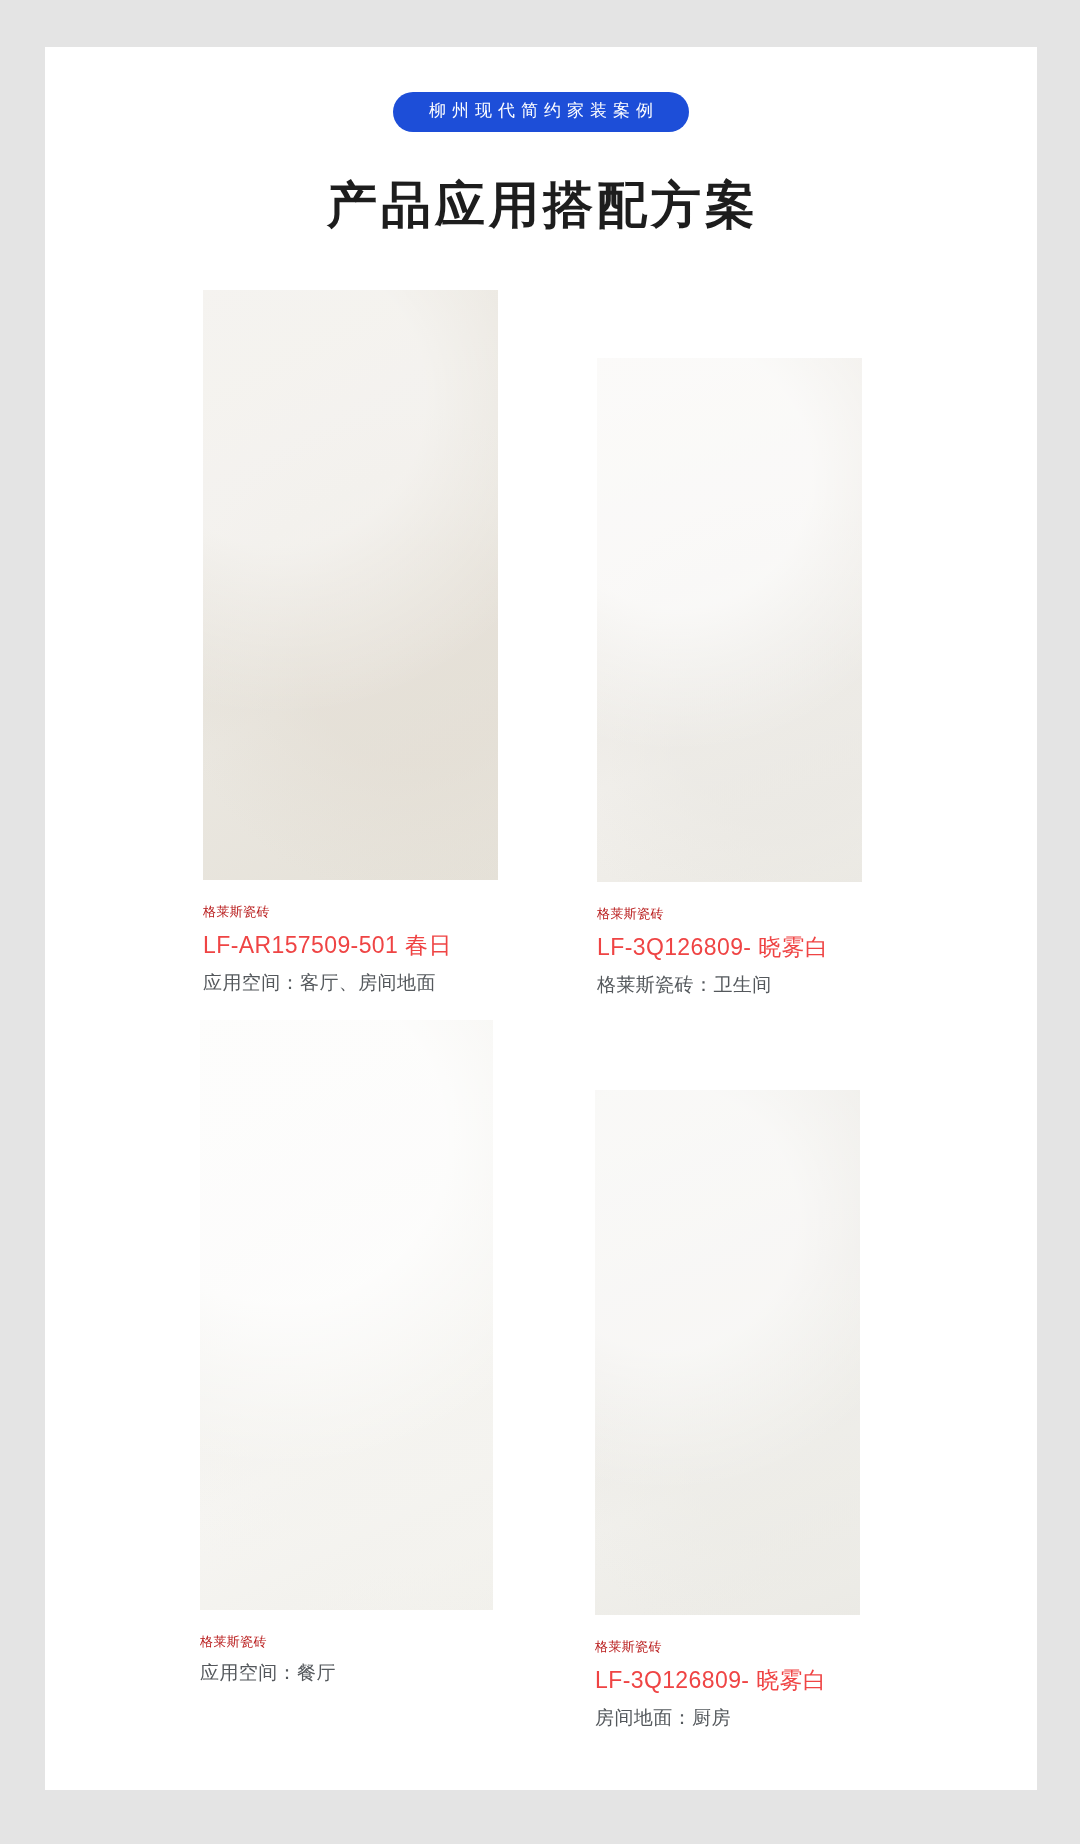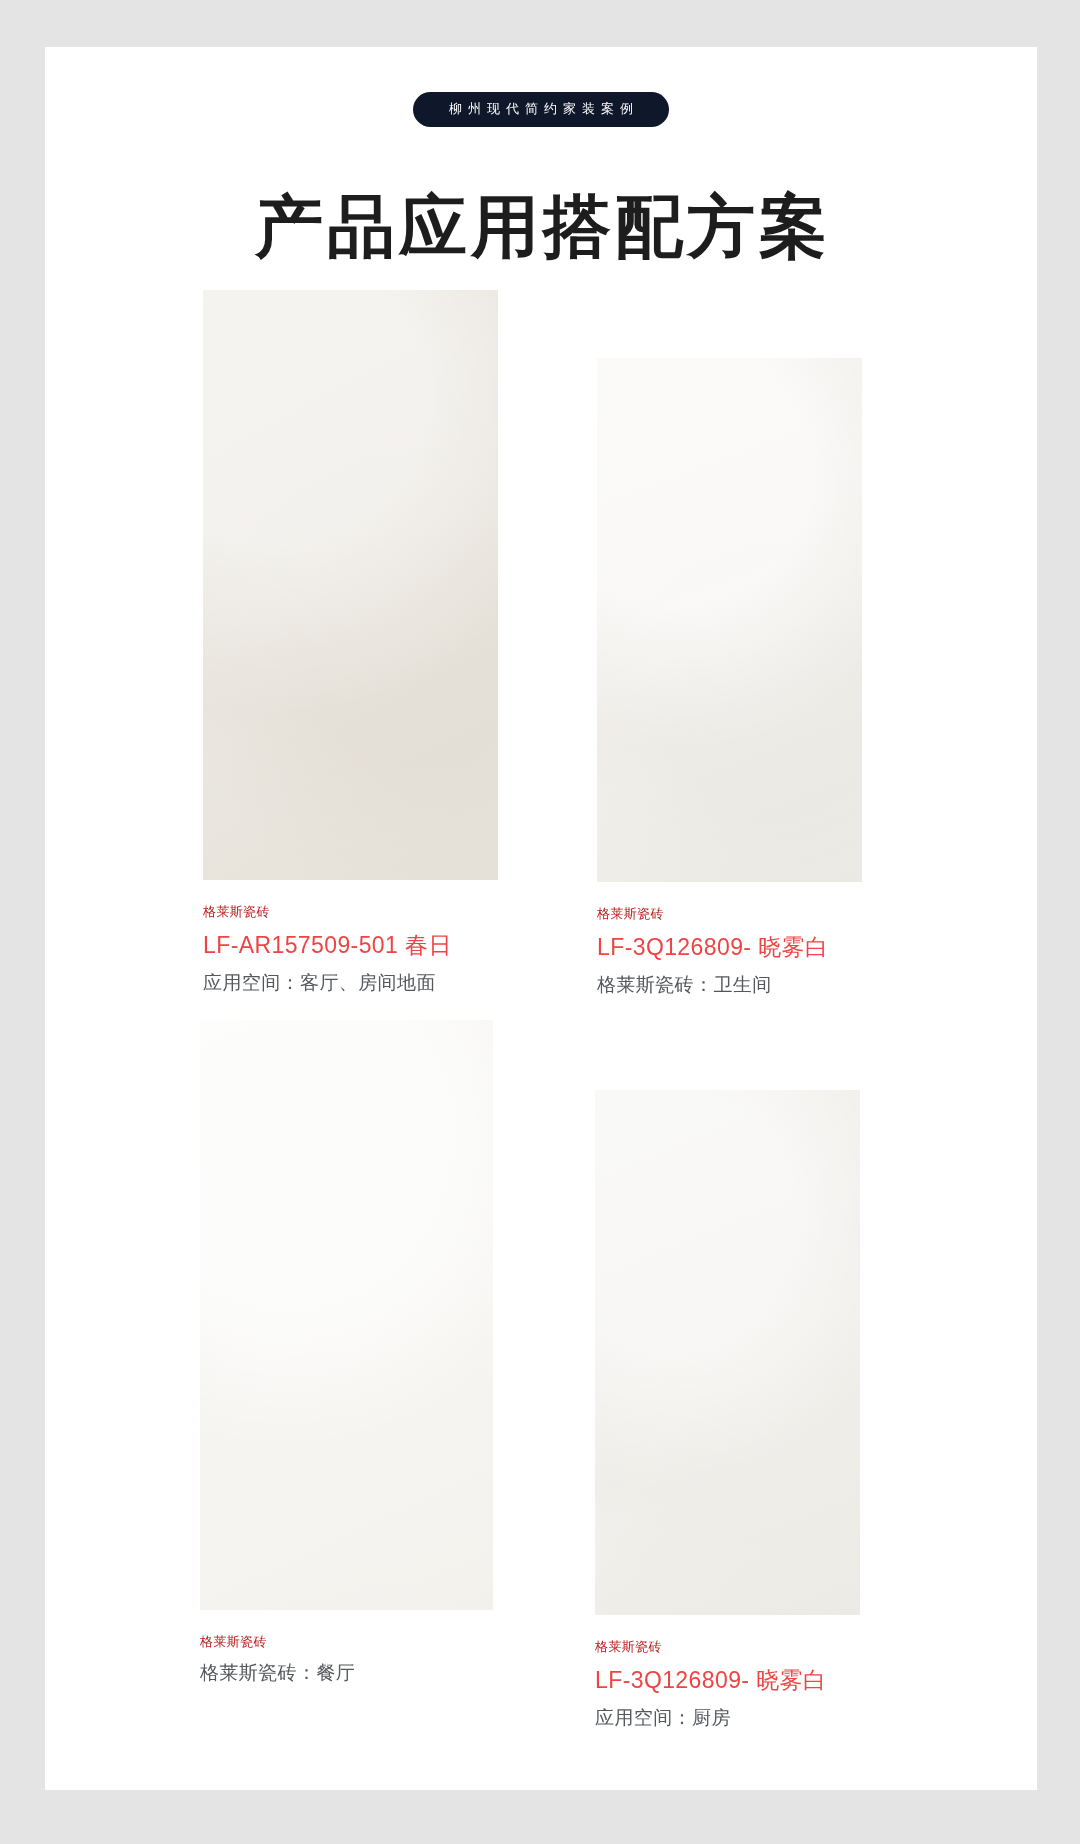--- a/index.html
+++ b/index.html
@@ -39,45 +39,45 @@
     position: absolute;
     left: 0;
     top: 45px;
     width: 992px;
     display: flex;
     justify-content: center;
   }
 
   #badge {
     display: inline-block;
-    background: #0f172a;
+    background: #1d4ed8;
     color: #ffffff;
     border-radius: 24px;
     padding: 8px 30px 9px 30px;
-    font-size: 13px;
+    font-size: 17px;
     letter-spacing: 6px;
     text-indent: 6px;
     line-height: 1.35;
     font-family: "Liberation Sans", "DejaVu Sans", sans-serif;
     white-space: nowrap;
   }
 
   #title-row {
     position: absolute;
     left: 0;
     top: 97px;
     width: 992px;
     display: flex;
     justify-content: center;
   }
 
   #page-title {
     font-family: "Liberation Serif", "DejaVu Serif", serif;
     font-weight: 700;
-    font-size: 68px;
+    font-size: 50px;
     letter-spacing: 4px;
     text-indent: 4px;
     color: #1d1d1d;
     line-height: 1.1;
     white-space: nowrap;
   }
 
   
   .tile-card {
     position: absolute;
@@ -188,26 +188,26 @@
       <p class="cap-brand">格莱斯瓷砖</p>
       <p class="cap-model">LF-3Q126809- 晓雾白</p>
       <p class="cap-usage">格莱斯瓷砖：卫生间</p>
     </div>
   </div>
 
   <div class="tile-card" id="tile-3">
     <div class="tile-swatch"></div>
     <div class="tile-caption">
       <p class="cap-brand">格莱斯瓷砖</p>
-      <p class="cap-usage">格莱斯瓷砖：餐厅</p>
+      <p class="cap-usage">应用空间：餐厅</p>
     </div>
   </div>
 
   <div class="tile-card" id="tile-4">
     <div class="tile-swatch"></div>
     <div class="tile-caption">
       <p class="cap-brand">格莱斯瓷砖</p>
       <p class="cap-model">LF-3Q126809- 晓雾白</p>
-      <p class="cap-usage">应用空间：厨房</p>
+      <p class="cap-usage">房间地面：厨房</p>
     </div>
   </div>
 
 </div>
 
 </body></html>

